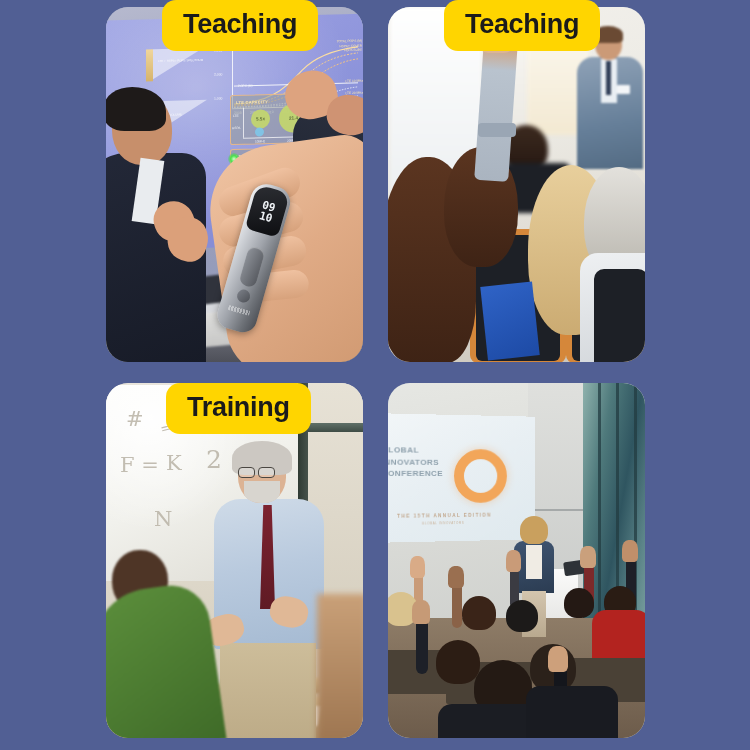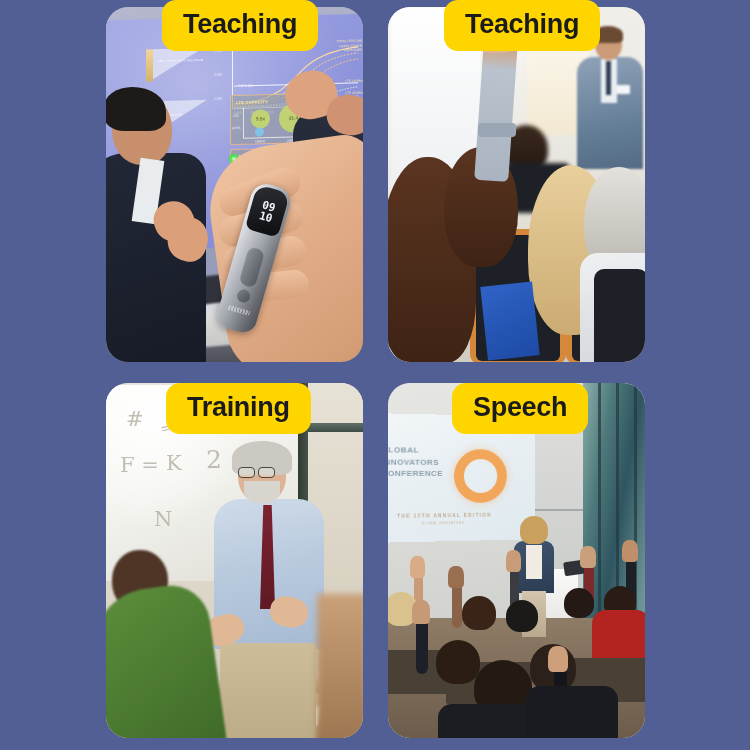--- a/index.html
+++ b/index.html
@@ -928,15 +928,14 @@
         <div class="a-hand" style="left:160px; top:88px;  width:20px; height:26px; background:#cda07b;"></div>
 
         <div class="a-body" style="position:absolute; left:138px; top:128px; width:92px; height:64px; background:#191b21;"></div>
       </div>
     </div>
   </div>
 
   <div class="badge b-business">Teaching</div>
   <div class="badge b-training">Teaching</div>
   <div class="badge b-teaching">Training</div>
-  <div class="badge b-speech">Speech</div>
 
 </div>
 
 </body></html>

